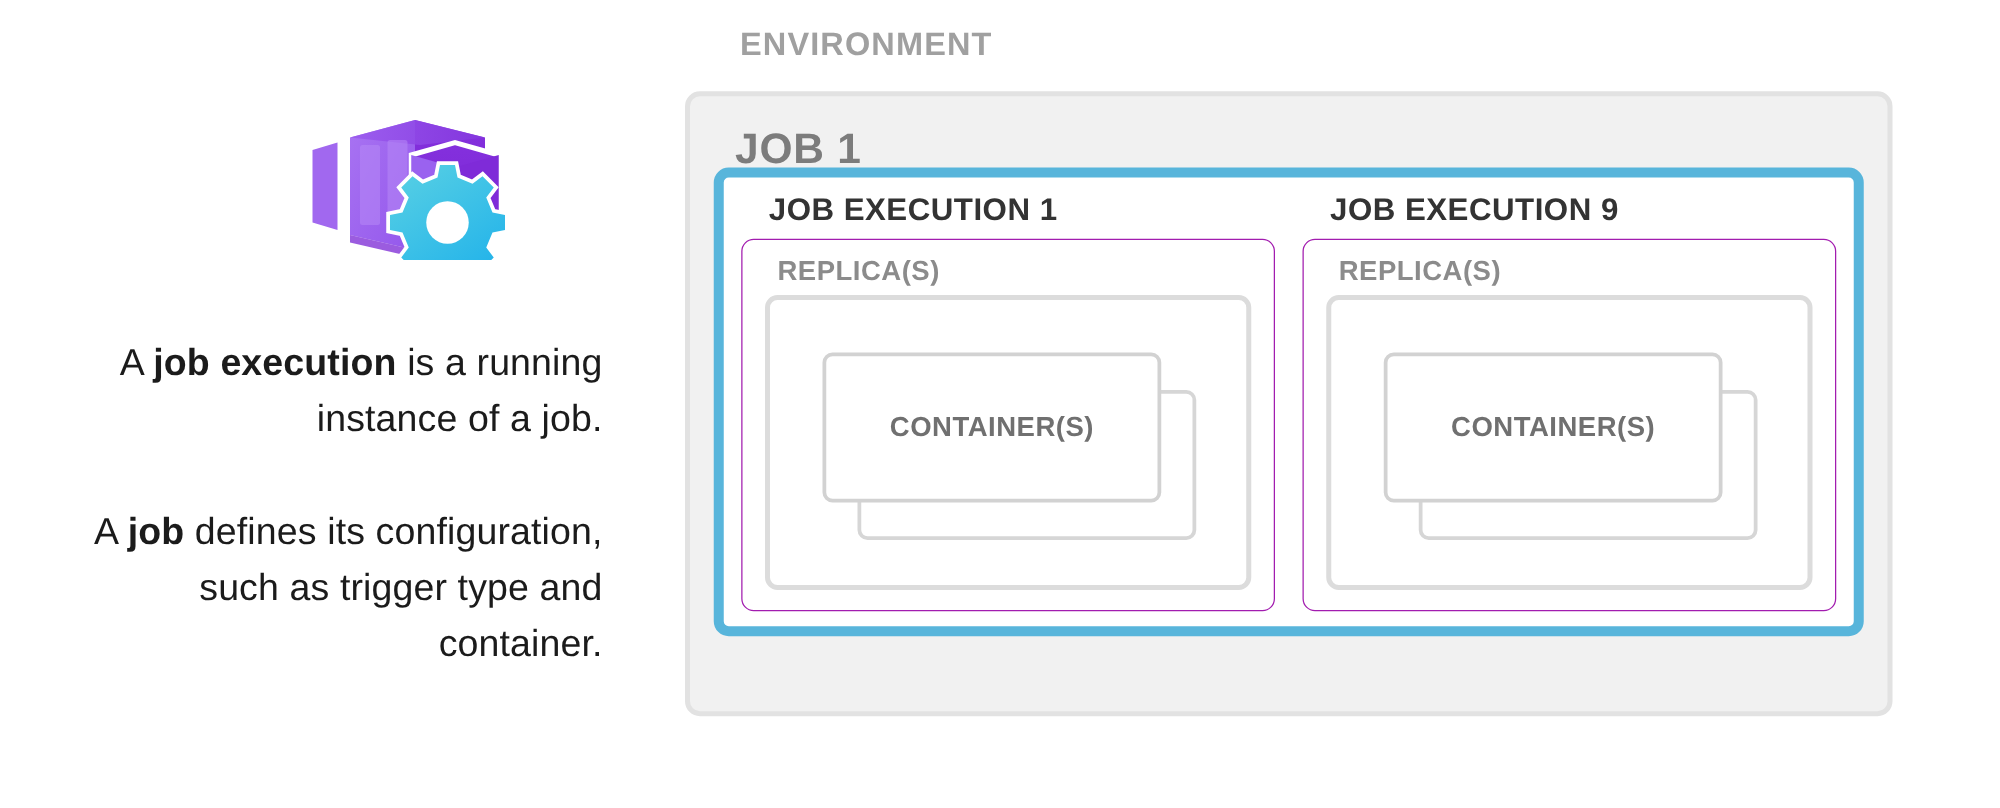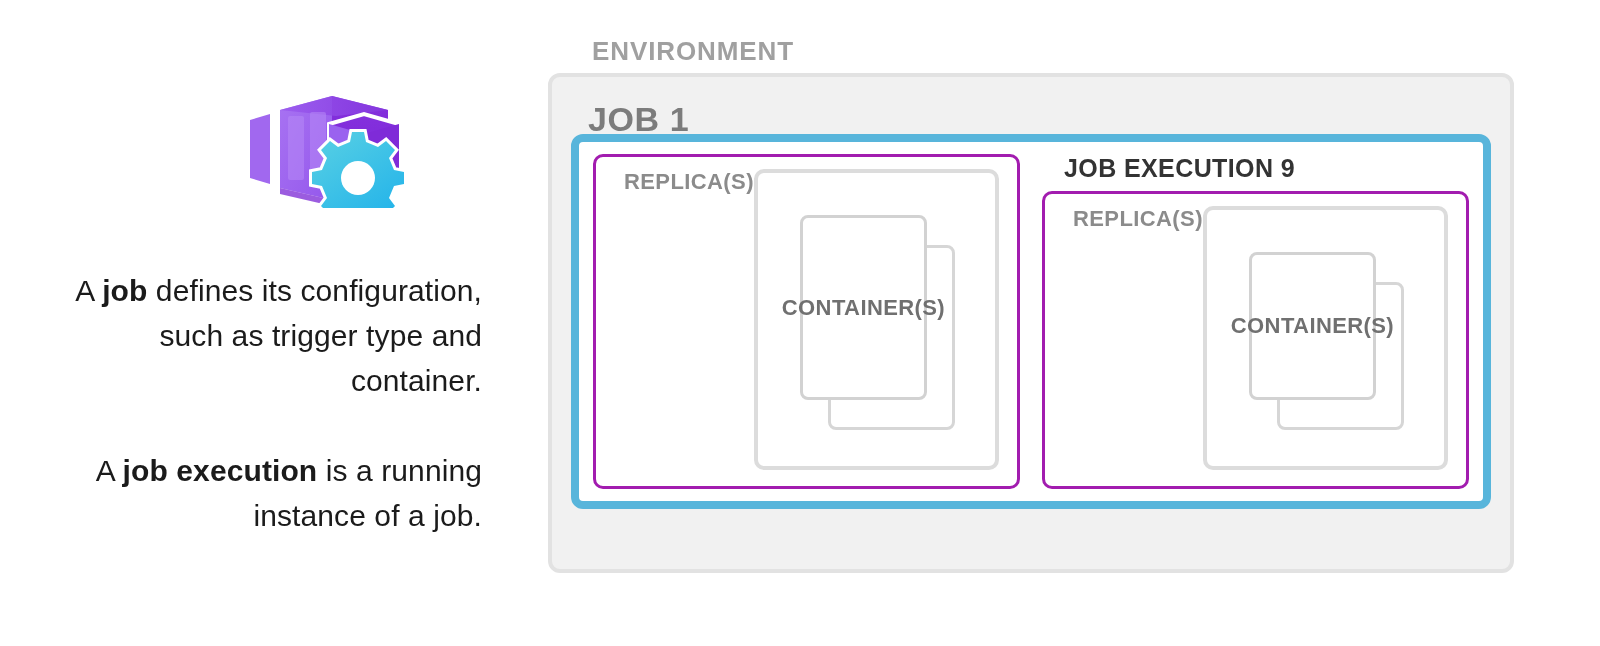--- a/index.html
+++ b/index.html
@@ -50,21 +50,21 @@
   #caption-block .para + .para {
     margin-top: 45px;
   }
   #caption-block b {
     font-weight: 700;
   }
 
   .env-label {
     position: absolute;
     left: 592px;
-    top: 36px;
+    top: 20px;
     font-size: 26px;
     font-weight: 700;
     letter-spacing: 0.9px;
     color: #a0a0a0;
   }
 
   
   #environment-box {
     position: absolute;
     left: 548px;
@@ -128,24 +128,25 @@
     letter-spacing: 0.4px;
     color: #333333;
     margin: 0 0 8px 22px;
   }
 
   
   .execution-box {
     flex: 1 1 auto;
     box-sizing: border-box;
     background: #ffffff;
-    border: 3px solid #a21caf;
+    border: 1px solid #a21caf;
     border-radius: 10px;
     padding: 12px 18px 16px 18px;
     display: flex;
+    flex-direction: column;
   }
 
   .replica-label {
     font-size: 22px;
     font-weight: 700;
     letter-spacing: 0.4px;
     color: #8b8b8b;
     margin: 0 0 6px 10px;
   }
 
@@ -267,36 +268,37 @@
                      L -46,14 L -46,2 L -36,0 L -31,-12 L -37,-20 L -28,-29 L -20,-23
                      L -8,-28 Z"></path>
           </g>
           <circle cx="0" cy="8" r="17" fill="#ffffff"></circle>
         </g>
       </g>
     </svg>
   </div>
 
   <div id="caption-block">
+    <div class="para"><span>A </span><b>job execution</b><span> is a running instance of a job.</span></div>
     <div class="para"><span>A </span><b>job</b><span> defines its configuration, such as trigger type and container.</span></div>
-    <div class="para"><span>A </span><b>job execution</b><span> is a running instance of a job.</span></div>
   </div>
 </div>
 
 <div class="env-label">ENVIRONMENT</div>
 
 <div id="environment-box"></div>
 
 <div class="job-label">JOB 1</div>
 
 <div id="job-1-box"></div>
 
 <div id="executions-row">
 
   <div class="execution-col">
+    <div class="execution-label">JOB EXECUTION 1</div>
     <div class="execution-box">
       <div class="replica-label">REPLICA(S)</div>
       <div class="replica-box">
         <div class="container-stack">
           <div class="container-back"></div>
           <div class="container-front">
             <span class="container-label">CONTAINER(S)</span>
           </div>
         </div>
       </div>

